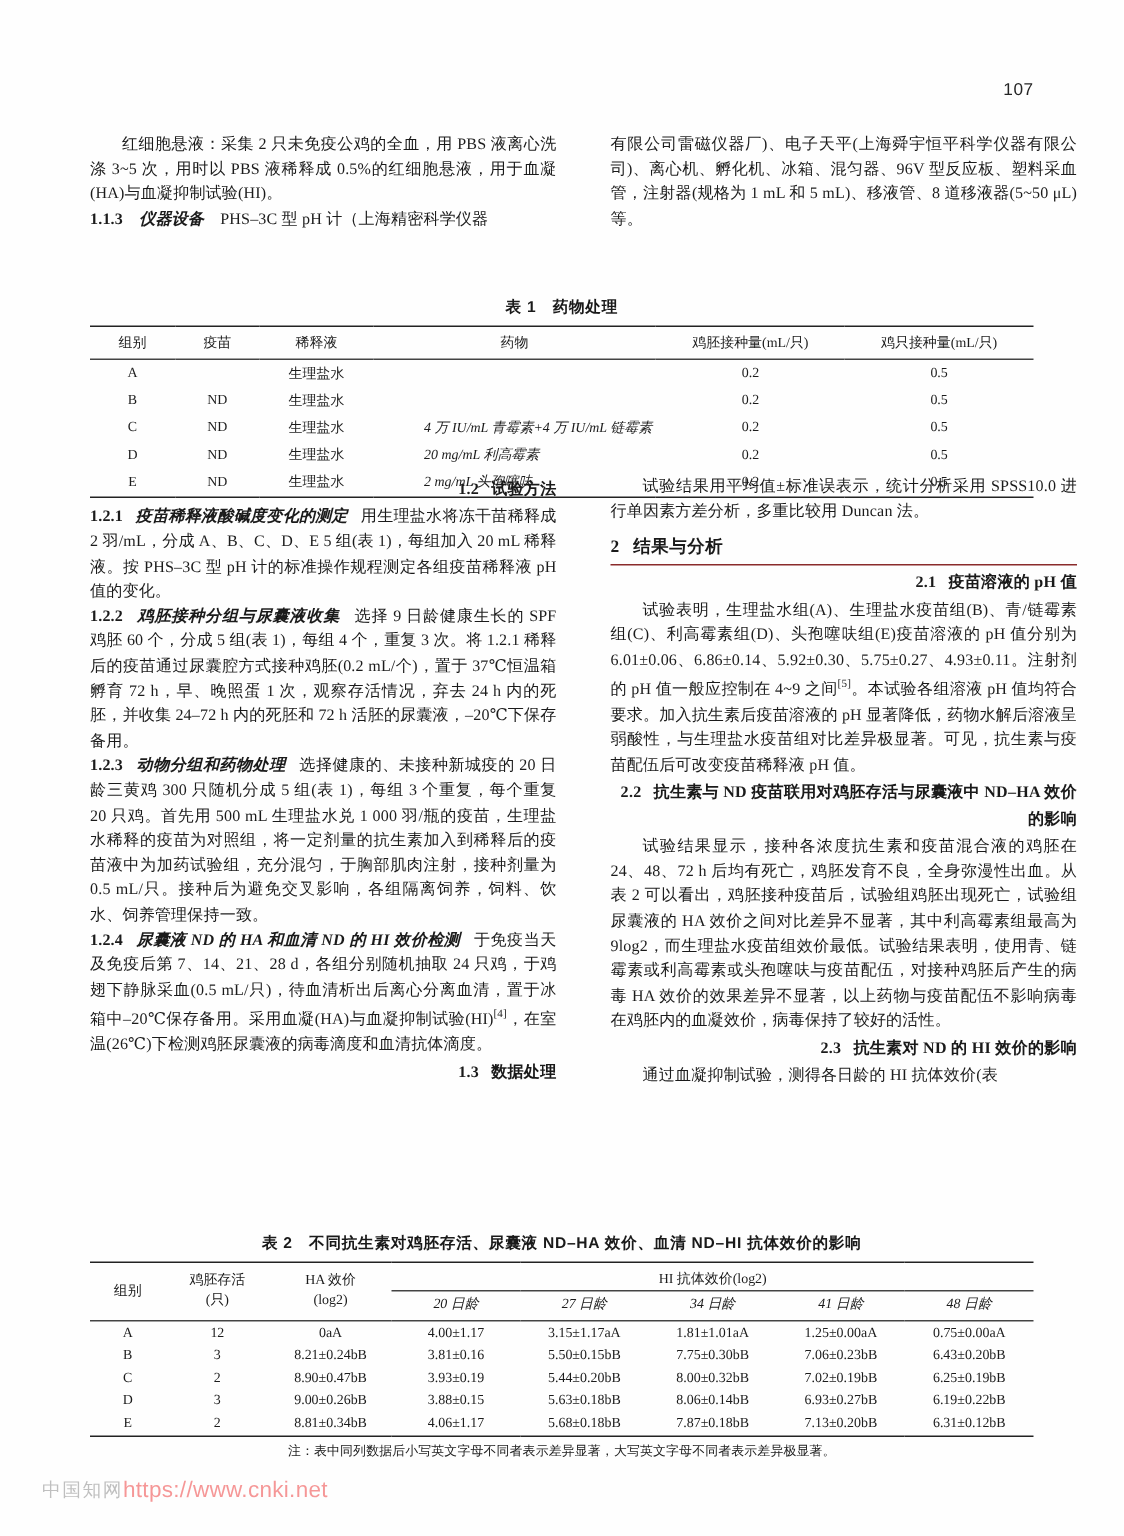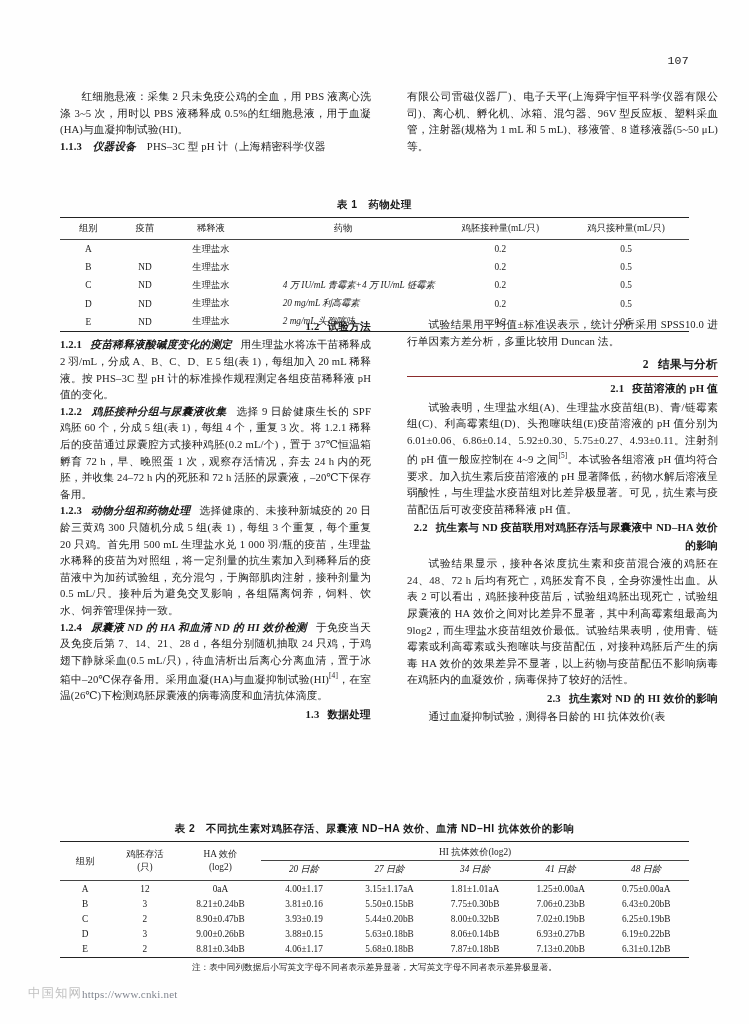--- a/index.html
+++ b/index.html
@@ -30,21 +30,21 @@
     right: 60px;
     height: 22px;
   }
   .page-number {
     position: absolute;
     right: 0;
     top: 0;
     font-size: 11.5px;
     color: #242424;
     letter-spacing: .3px;
-    font-family: Liberation Mono, monospace;
+    font-family: Liberation Sans, sans-serif;
   }
 
   
   .columns {
     position: absolute;
     left: 60px;
     right: 77px;
     box-sizing: border-box;
     display: flex;
     gap: 36px;
@@ -83,21 +83,20 @@
   .sec-h .num { margin-right: 8px; }
   .sec-h2 {
     font-size: 11.6px;
     line-height: 19px;
     font-weight: bold;
     margin: 6px 0 3px 0;
     border-bottom: 1.1px solid #8a2b2b;
     padding-bottom: 2px;
     display: block;
     letter-spacing: .4px;
-    text-align: right;
   }
   .sec-h2 .num { margin-right: 9px; }
   .run-in {
     font-weight: bold;
     font-style: italic;
   }
   .run-in-plain { font-weight: bold; font-style: italic; }
   .sup { font-size: 7.4px; vertical-align: super; }
 
   
@@ -156,24 +155,24 @@
     align-items: center;
     opacity: .55;
   }
   .wm-logo {
     font-size: 12.5px;
     color: #8d8d8d;
     letter-spacing: 1px;
     font-family: "DejaVu Sans", "Liberation Sans", sans-serif;
   }
   .wm-url {
-    font-size: 11px;
-    color: #0f172a;
+    font-size: 15px;
+    color: #ef4444;
     letter-spacing: .2px;
-    font-family: Liberation Serif, serif;
+    font-family: Liberation Sans, sans-serif;
   }
 </style>
 </head>
 <body>
 
 <div class="page">
 
   <div class="page-header">
     <span class="page-number">107</span>
   </div>

